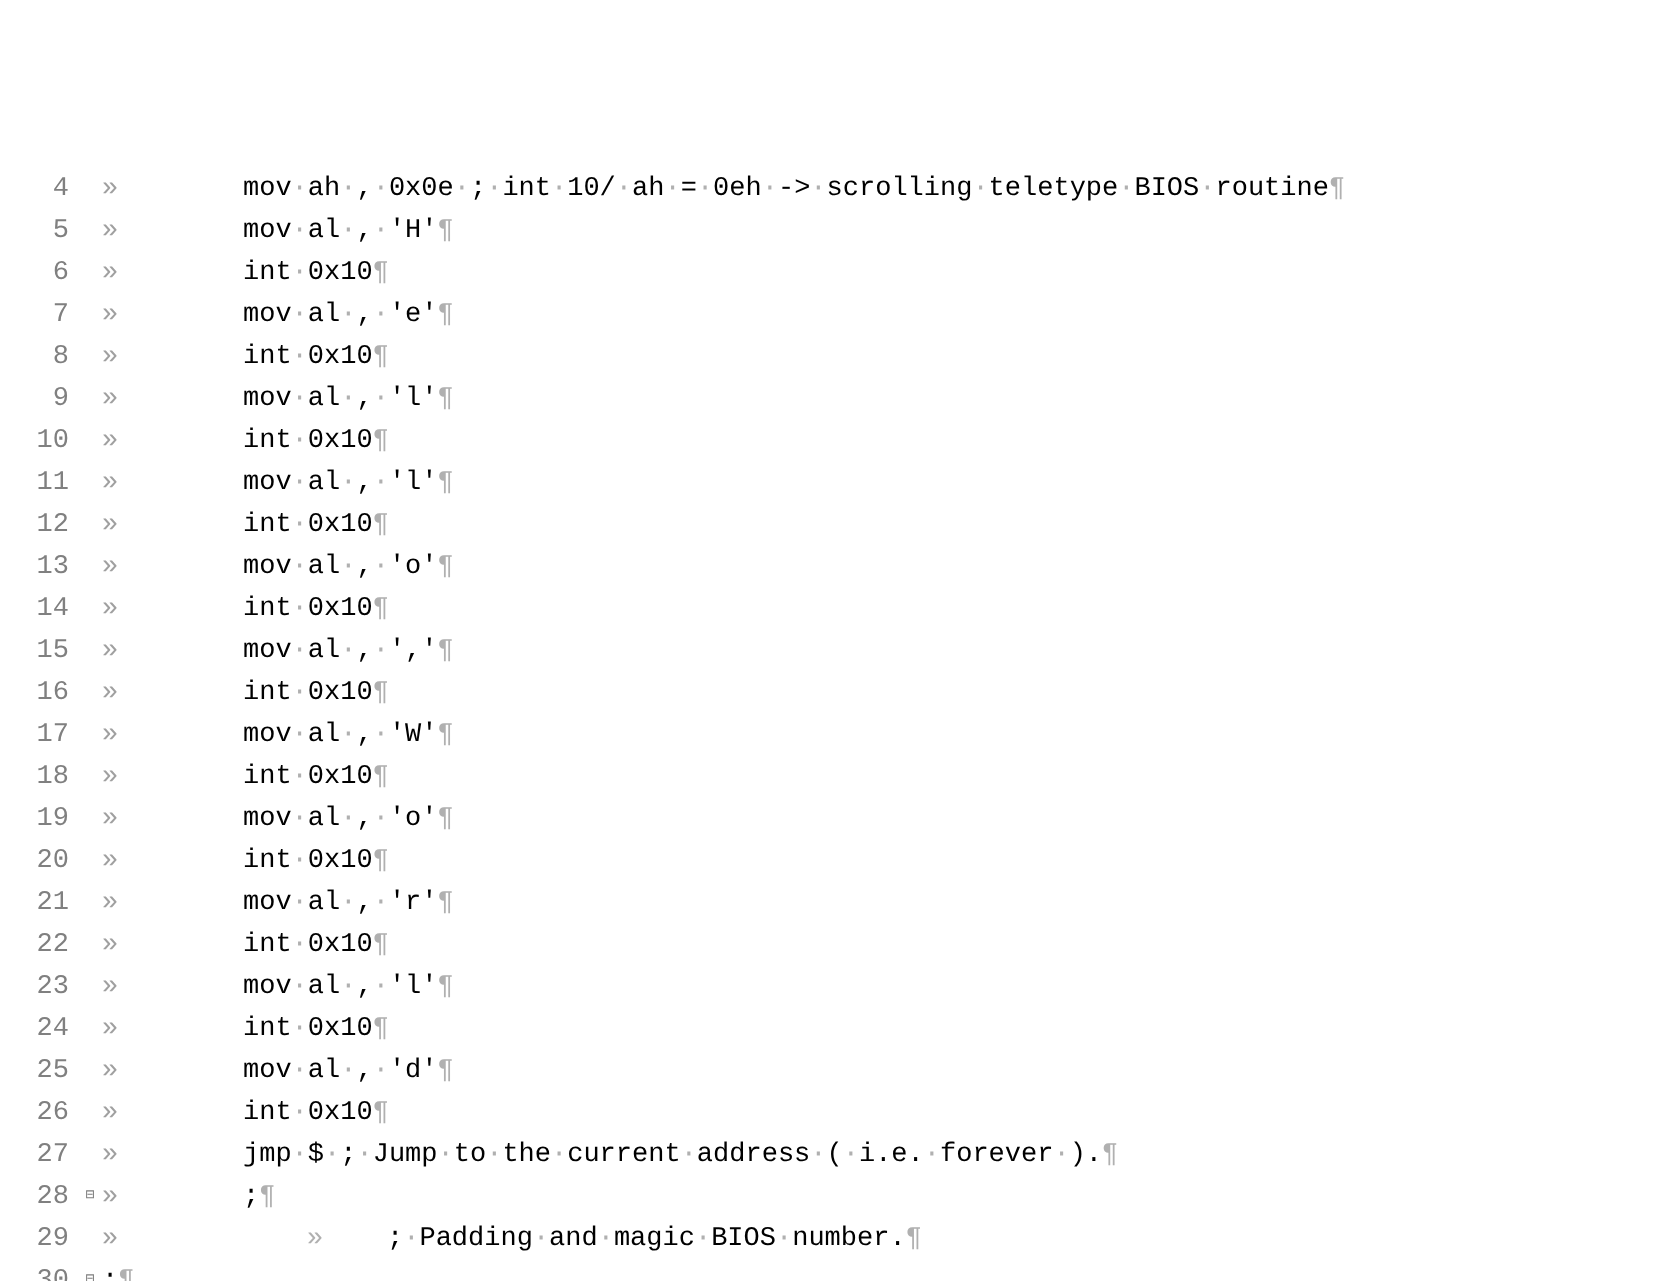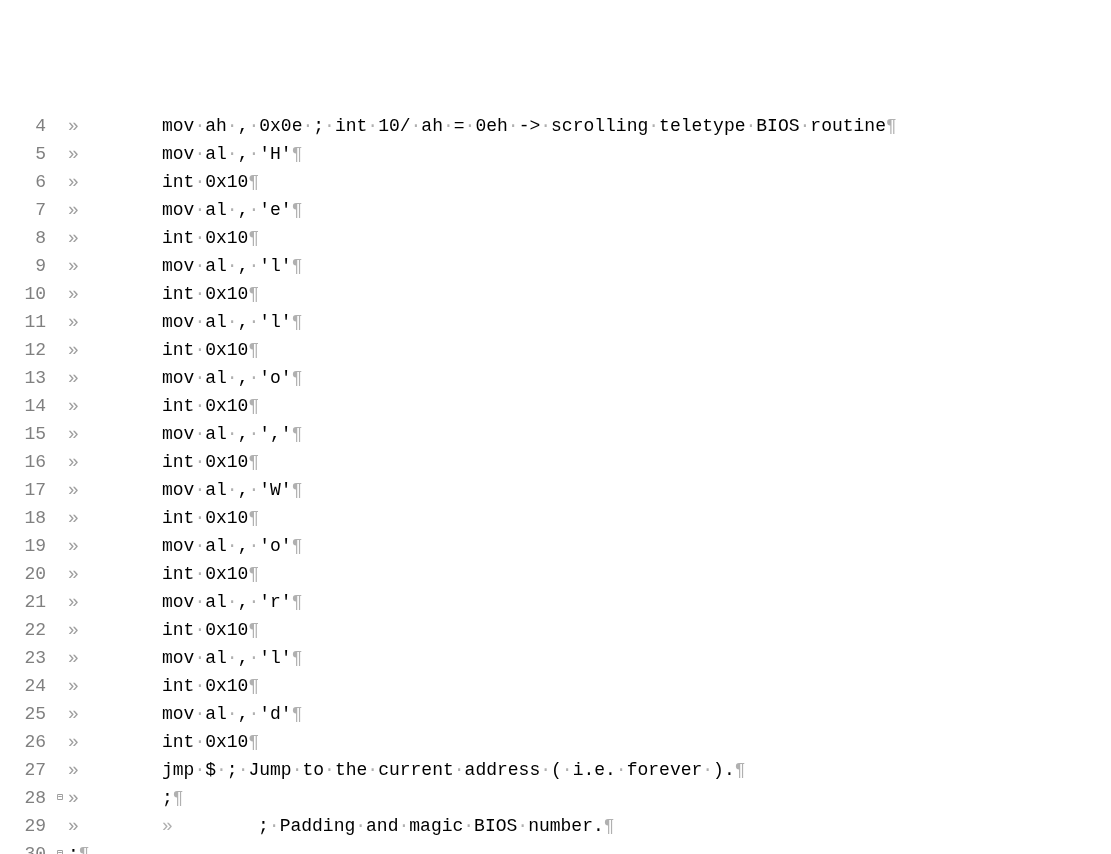--- a/index.html
+++ b/index.html
@@ -42,20 +42,21 @@
       text-align: center;
     }
     .tab-marker {
       color: #a0a0a0;
       width: 96px;
       flex-shrink: 0;
       padding-left: 2px;
     }
     .code {
       color: #000000;
+      text-align: center;
     }
     .ws {
       color: #b0b0b0;
     }
     .eol {
       color: #b0b0b0;
     }
     .current-marker {
       width: 6px;
       flex-shrink: 0;

